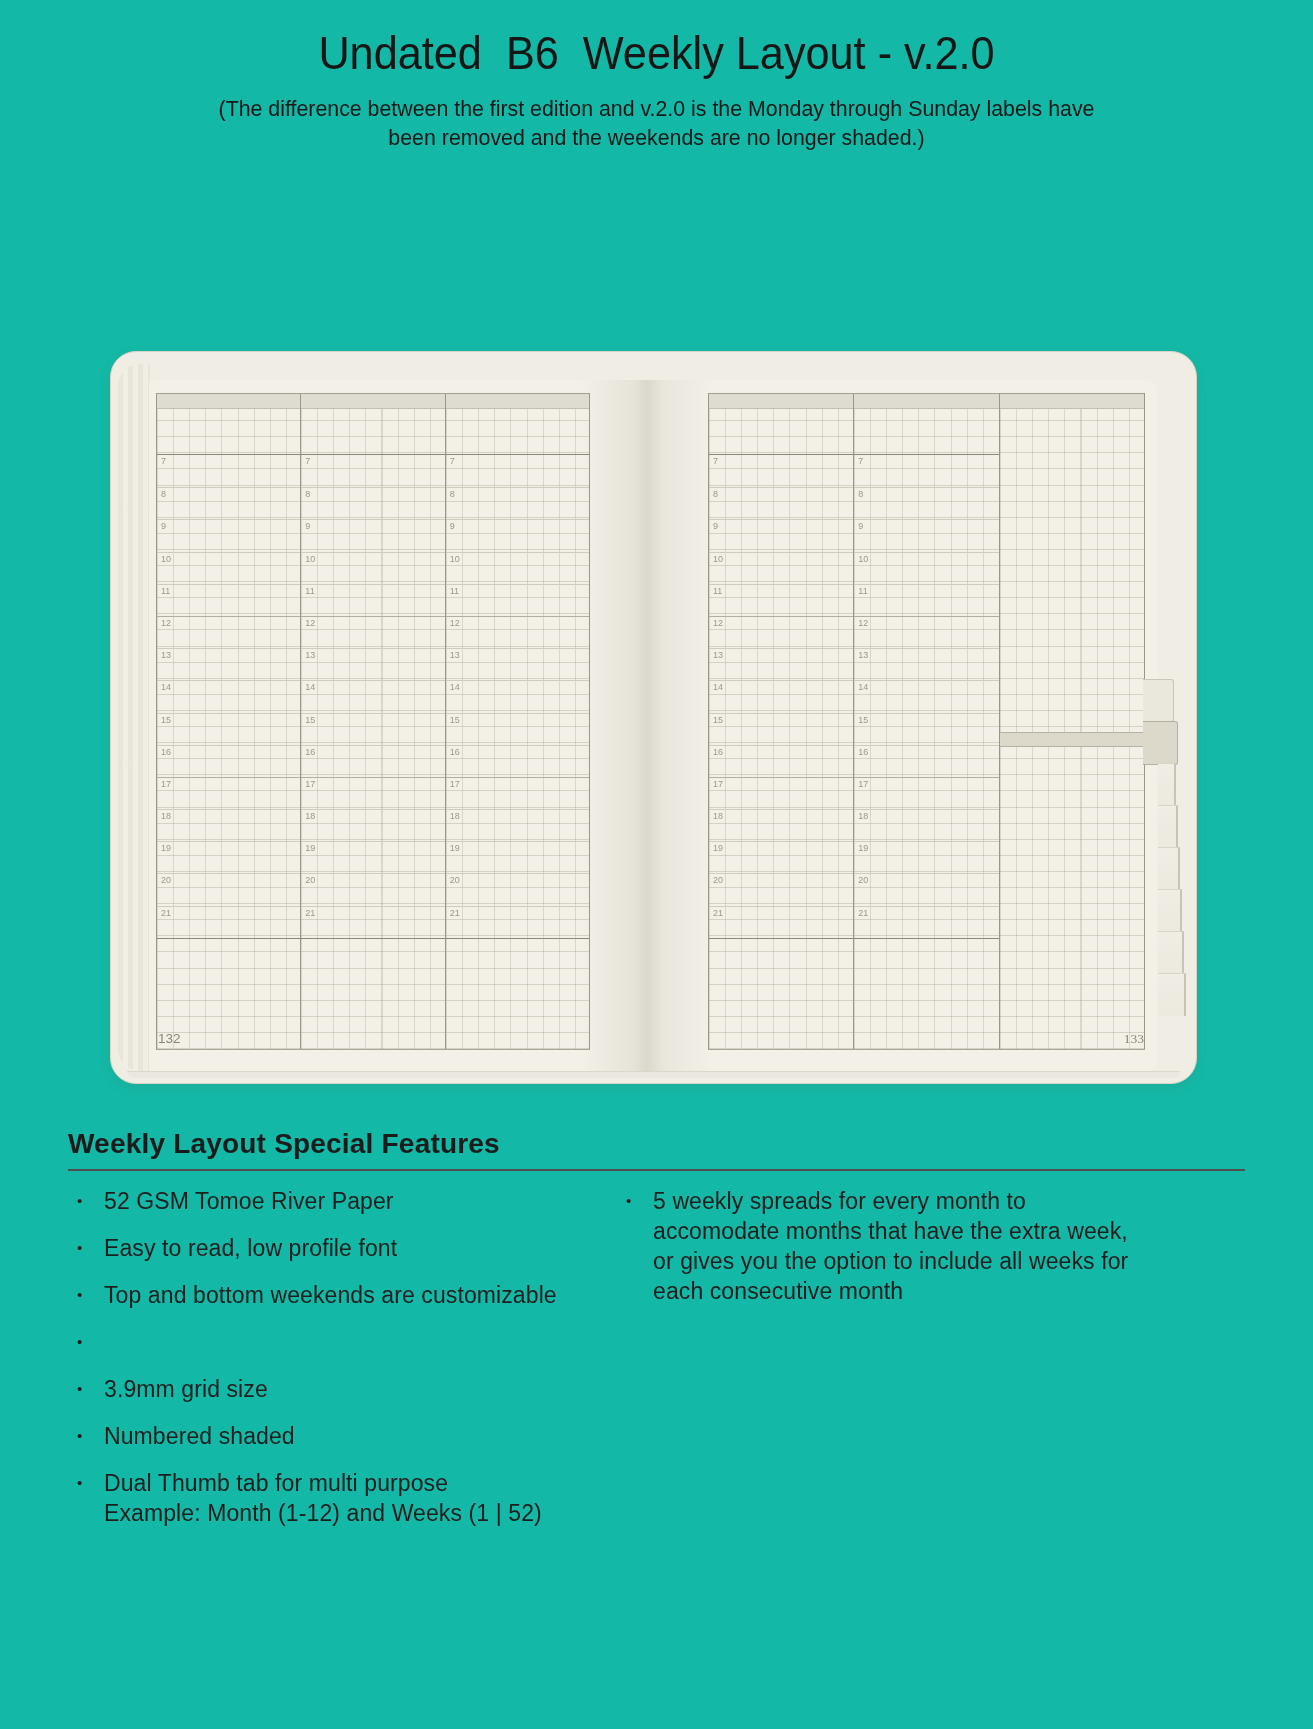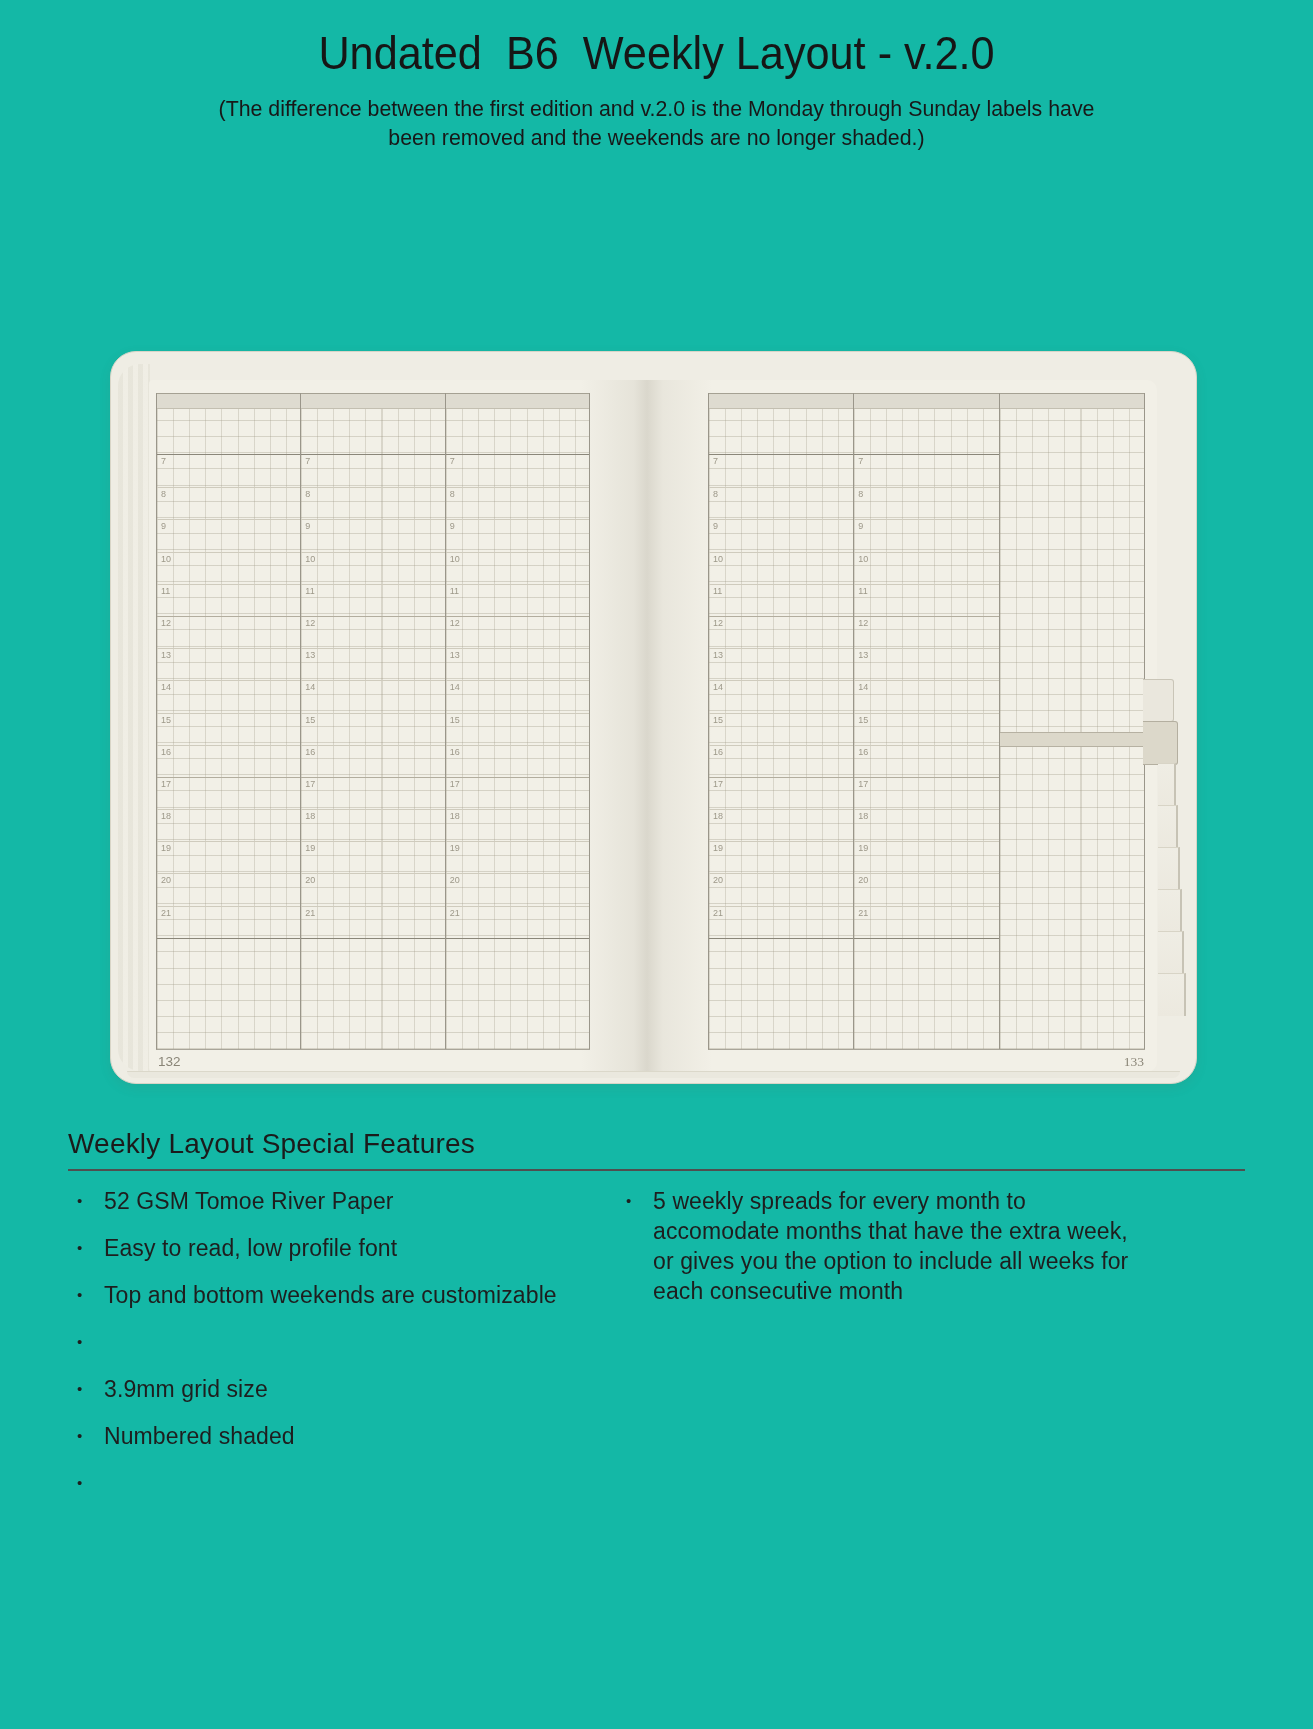--- a/index.html
+++ b/index.html
@@ -42,36 +42,36 @@
   .col-hours{height:483px;}
   .hour{height:32.2px;box-sizing:border-box;border-top:1px solid #cfcbbd;position:relative;}
   .hour:first-child{border-top:none;}
   .hour.sect{border-top-color:#b2ad9e;}
   .hlabel{position:absolute;top:2px;left:4px;font-size:9px;line-height:1;color:#9d9889;}
   .col-bottom{height:110px;border-top:1px solid #8a8679;box-sizing:border-box;}
   .col-body{height:640px;position:relative;}
   .notes-band{position:absolute;left:0;right:0;top:323px;height:15px;background:#dcd8ca;
               border-top:1px solid #b6b1a2;border-bottom:1px solid #b6b1a2;box-sizing:border-box;}
 
-  .pnum{position:absolute;top:674px;font-size:13.5px;color:#8a8577;}
+  .pnum{position:absolute;top:651px;font-size:13.5px;color:#8a8577;}
   .pnum-left{left:9px;}
   .pnum-right{left:845px;width:150px;text-align:right;font-family:Liberation Serif, serif;}
 
   
   .tab{position:absolute;box-sizing:border-box;border-radius:0 3px 3px 0;}
   .tab1{left:994px;top:299px;width:31px;height:43px;background:#eae7dd;
         border:1px solid #c9c5b7;border-left:none;}
   .tab2{left:994px;top:341px;width:35px;height:44px;background:#dcd8ca;
         border:1px solid #b4afa0;border-left:none;}
   .step{position:absolute;left:1047px;height:42px;border-right:2px solid #c7c3b5;
         border-top:1px solid #d8d4c6;background:linear-gradient(#efede4,#ece9df);}
 
   
   .features{position:absolute;left:68px;top:1128px;width:1177px;}
-  .features h2{margin:0;font-size:28px;font-weight:400;color:#1b1b1b;letter-spacing:.2px;}
+  .features h2{margin:0;font-size:28px;font-weight:700;color:#1b1b1b;letter-spacing:.2px;}
   .rule{border-top:2px solid #4f4f4f;margin:9px 0 15px 0;}
   .fcols{display:flex;}
   .fcol-left{width:549px;flex:none;}
   .fcol-right{flex:1 1 auto;}
   .feature-item{display:flex;margin-bottom:17px;}
   .dot{flex:none;width:27px;padding-left:9px;font-size:15px;line-height:30px;color:#1e1e1e;}
   .ftext{font-size:23px;line-height:30px;color:#1e1e1e;letter-spacing:.1px;}
 </style>
 </head>
 <body>
@@ -399,20 +399,21 @@
           <div class="feature-item">
             <span class="dot">•</span>
             <span class="ftext">3.9mm grid size</span>
           </div>
           <div class="feature-item">
             <span class="dot">•</span>
             <span class="ftext">Numbered shaded</span>
           </div>
           <div class="feature-item">
             <span class="dot">•</span>
+            <span class="ftext">Dual Thumb tab for multi purpose<br>Example: Month (1-12) and Weeks (1 | 52)</span>
           </div>
         </div>
       <div class="fcol-right" id="feat-right">
           <div class="feature-item">
             <span class="dot">•</span>
             <span class="ftext">5 weekly spreads for every month to<br>accomodate months that have the extra week,<br>or gives you the option to include all weeks for<br>each consecutive month</span>
           </div>
         </div>
     </div>
   </div>

